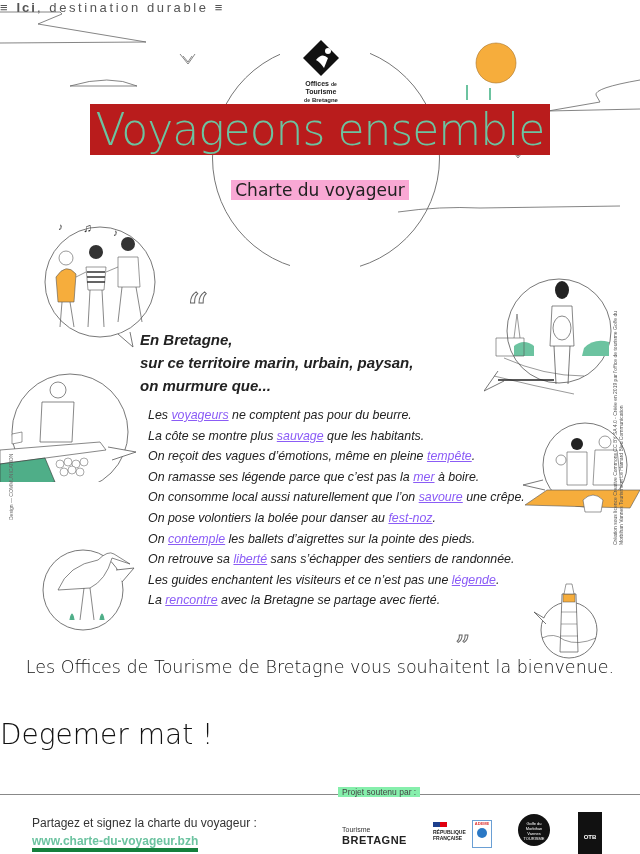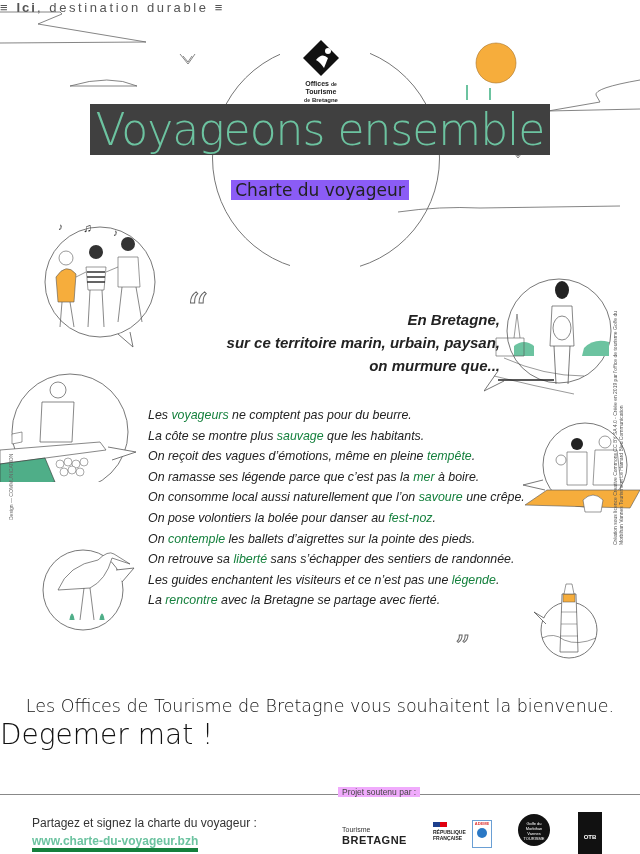--- a/index.html
+++ b/index.html
@@ -7,32 +7,32 @@
   .abs { position:absolute; }
   .tagline { left:0; right:0; top:0; height:18px; font-size:13px; letter-spacing:2.6px; color:#555; }
   .tagline b { font-weight:bold; letter-spacing:2px; }
   .big-circle { left:212px; top:44px; width:226px; height:226px; border:1px solid #777; border-radius:50%; }
   .circle-mask-top { left:280px; top:36px; width:90px; height:40px; background:#fff; }
   .circle-mask-bottom { left:290px; top:250px; width:70px; height:30px; background:#fff; }
   .logo { left:296px; top:40px; width:50px; text-align:center; }
   .logo-text { font-size:7px; font-weight:bold; line-height:8px; color:#222; }
   .logo-text .sm { font-size:5px; font-weight:bold; }
   .title { left:0; right:0; top:104px; text-align:center; font-family:"DejaVu Sans", sans-serif; font-size:44px; font-weight:300; color:#6cc3a0; letter-spacing:-1px; background:transparent; }
-  .title span { background:#404040; padding:0 6px; }
+  .title span { background:#b91c1c; padding:0 6px; }
   .subtitle { left:0; right:0; top:180px; text-align:center; font-family:"DejaVu Sans", sans-serif; font-size:17px; color:#222; }
-  .subtitle span { background:#8b5cf6; padding:0 4px; }
-  .intro { left:140px; width:360px; top:308px; text-align:right; font-style:italic; font-weight:bold; font-size:15px; line-height:23px; }
+  .subtitle span { background:#f9a8d4; padding:0 4px; }
+  .intro { left:140px; width:360px; top:328px; text-align:left; font-style:italic; font-weight:bold; font-size:15px; line-height:23px; }
   .quote-open { left:186px; top:288px; font-family:"DejaVu Serif", serif; font-size:44px; color:#fff; -webkit-text-stroke:1px #666; line-height:44px; }
   .quote-close { left:455px; top:632px; font-family:"DejaVu Serif", serif; font-size:30px; color:#fff; -webkit-text-stroke:1px #666; line-height:30px; }
   .lines { left:148px; top:405px; width:430px; font-style:italic; font-size:12.4px; line-height:20.6px; color:#222; }
-  .lines .hl { color:#15803d; }
-  .welcome { left:0; right:0; top:696px; text-align:center; font-family:"DejaVu Sans", sans-serif; font-size:17.5px; font-weight:300; color:#111; }
+  .lines .hl { color:#8b5cf6;text-decoration:underline; }
+  .welcome { left:0; right:0; top:657px; text-align:center; font-family:"DejaVu Sans", sans-serif; font-size:17.5px; font-weight:300; color:#111; }
   .degemer { left:0; right:0; top:718px; text-align:left; font-family:"DejaVu Sans", sans-serif; font-size:28px; font-weight:300; color:#111; }
   .footer-line { left:0; right:0; top:794px; height:1px; background:#888; }
-  .supported { left:338px; top:787px; font-size:8.5px; color:#444; background:#f0abfc; padding:0 4px; }
+  .supported { left:338px; top:787px; font-size:8.5px; color:#444; background:#86efac; padding:0 4px; }
   .share { left:32px; top:816px; font-size:12px; color:#333; }
   .share-link { left:32px; top:834px; font-size:12px; color:#6cc3a0; font-weight:bold; border-bottom:4px solid #15803d; }
   .sponsor { font-size:7px; color:#333; line-height:8px; }
   .credit-v { left:612px; top:545px; width:240px; font-size:5px; color:#555; transform:rotate(-90deg); transform-origin:left top; }
   .credit-l { left:8px; top:520px; font-size:5px; color:#666; transform:rotate(-90deg); transform-origin:left top; white-space:nowrap; }
 </style>
 </head>
 <body>
 
 <div class="abs tagline">

